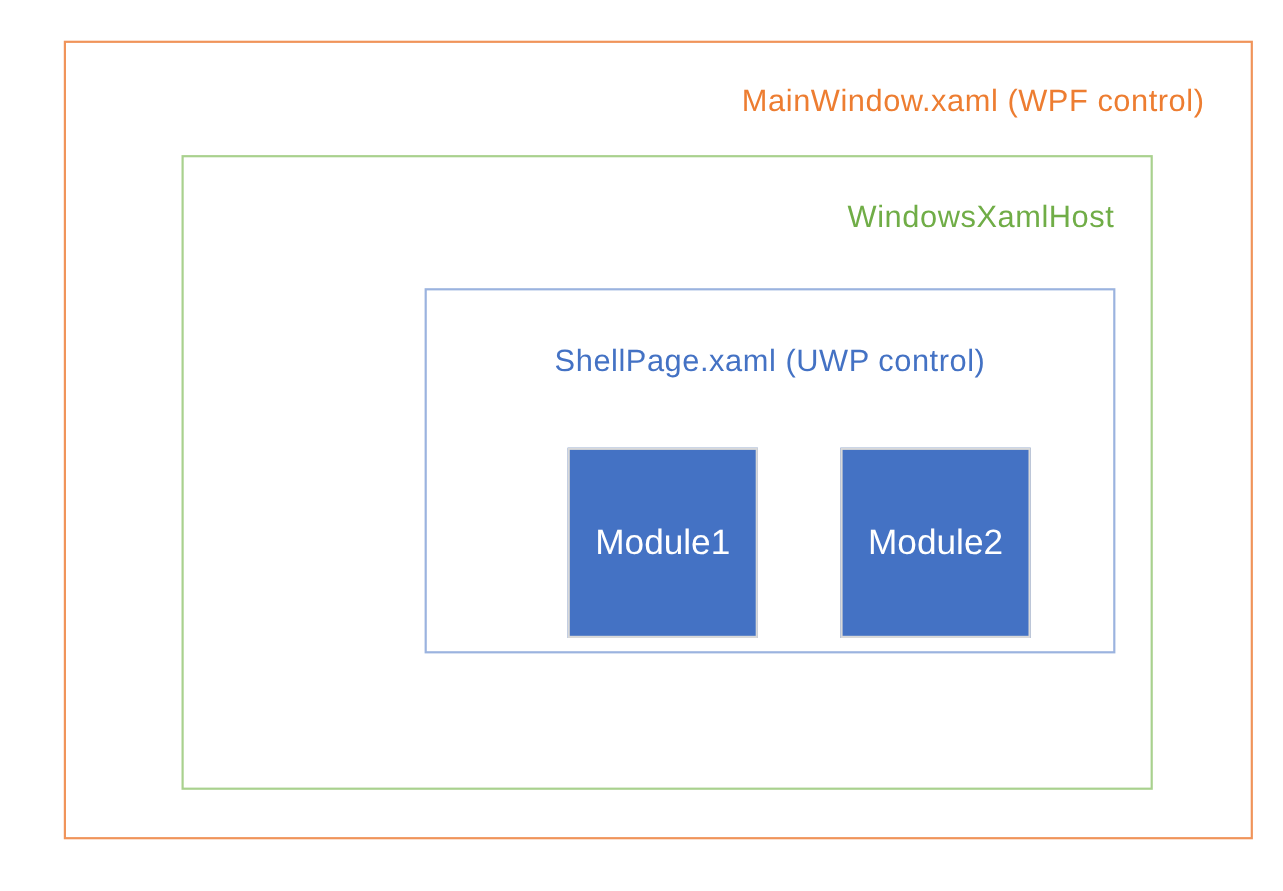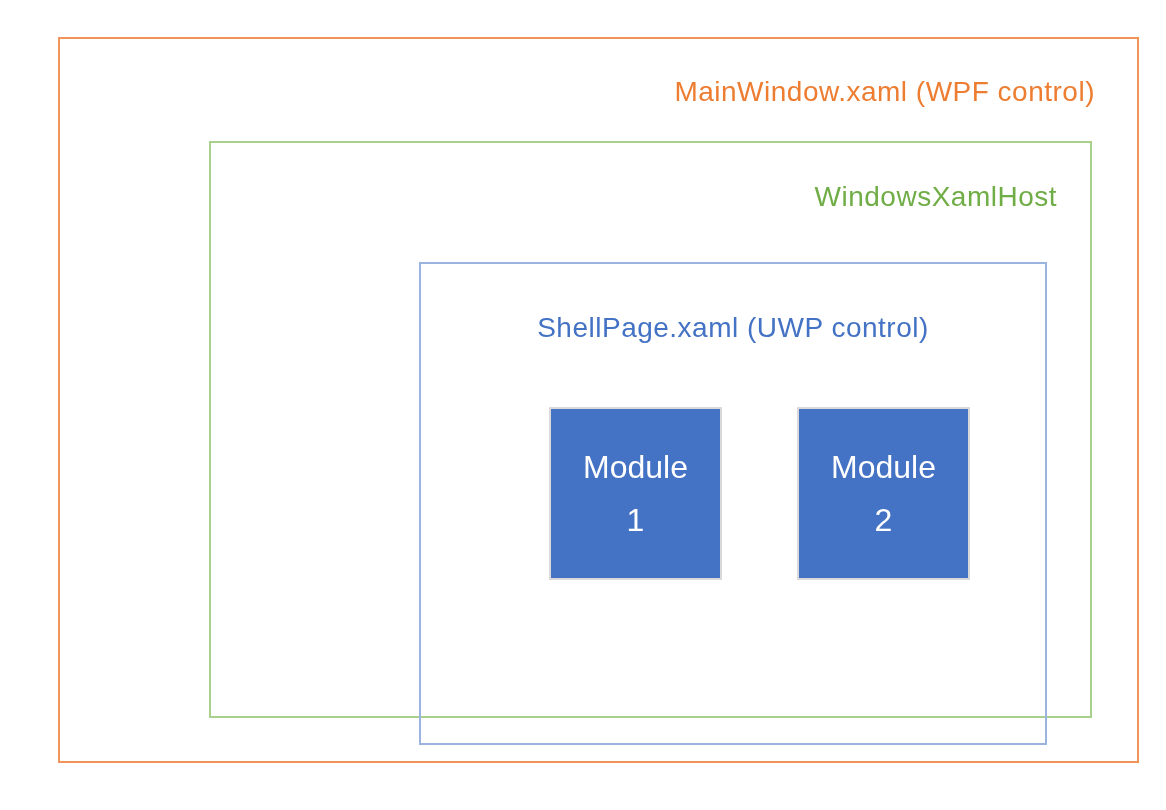--- a/index.html
+++ b/index.html
@@ -22,25 +22,24 @@
   }
   .outer {
     left: 58px; top: 37px;
     width: 1081px; height: 726px;
     border: 2px solid var(--orange-border);
   }
   .host {
     left: 105px; top: 102px;
     width: 883px; height: 577px;
     border: 2px solid var(--green-border);
-    margin-left: 44px;
   }
   .shell {
-    left: 208px; top: 119px;
-    width: 628px; height: 483px;
+    left: 219px; top: 119px;
+    width: 628px; height: 332px;
     border: 2px solid var(--blue-border);
   }
   .title {
     position: absolute;
     font-size: 28px;
     line-height: 43px;
     letter-spacing: 0.5px;
     white-space: nowrap;
   }
   .outer-title {
@@ -57,21 +56,21 @@
     color: var(--blue-text);
   }
   .module {
     position: absolute;
     box-sizing: border-box;
     width: 173px; height: 173px;
     top: 143px;
     background: var(--module-fill);
     border: 2px solid var(--module-border);
     display: flex;
-    flex-direction: column;
+    flex-direction: row;
     align-items: center;
     justify-content: center;
     color: var(--module-text);
     font-size: 32px;
     line-height: 53px;
     text-align: right;
   }
   .module-1 { left: 128px; }
   .module-2 { left: 376px; }
 </style>

